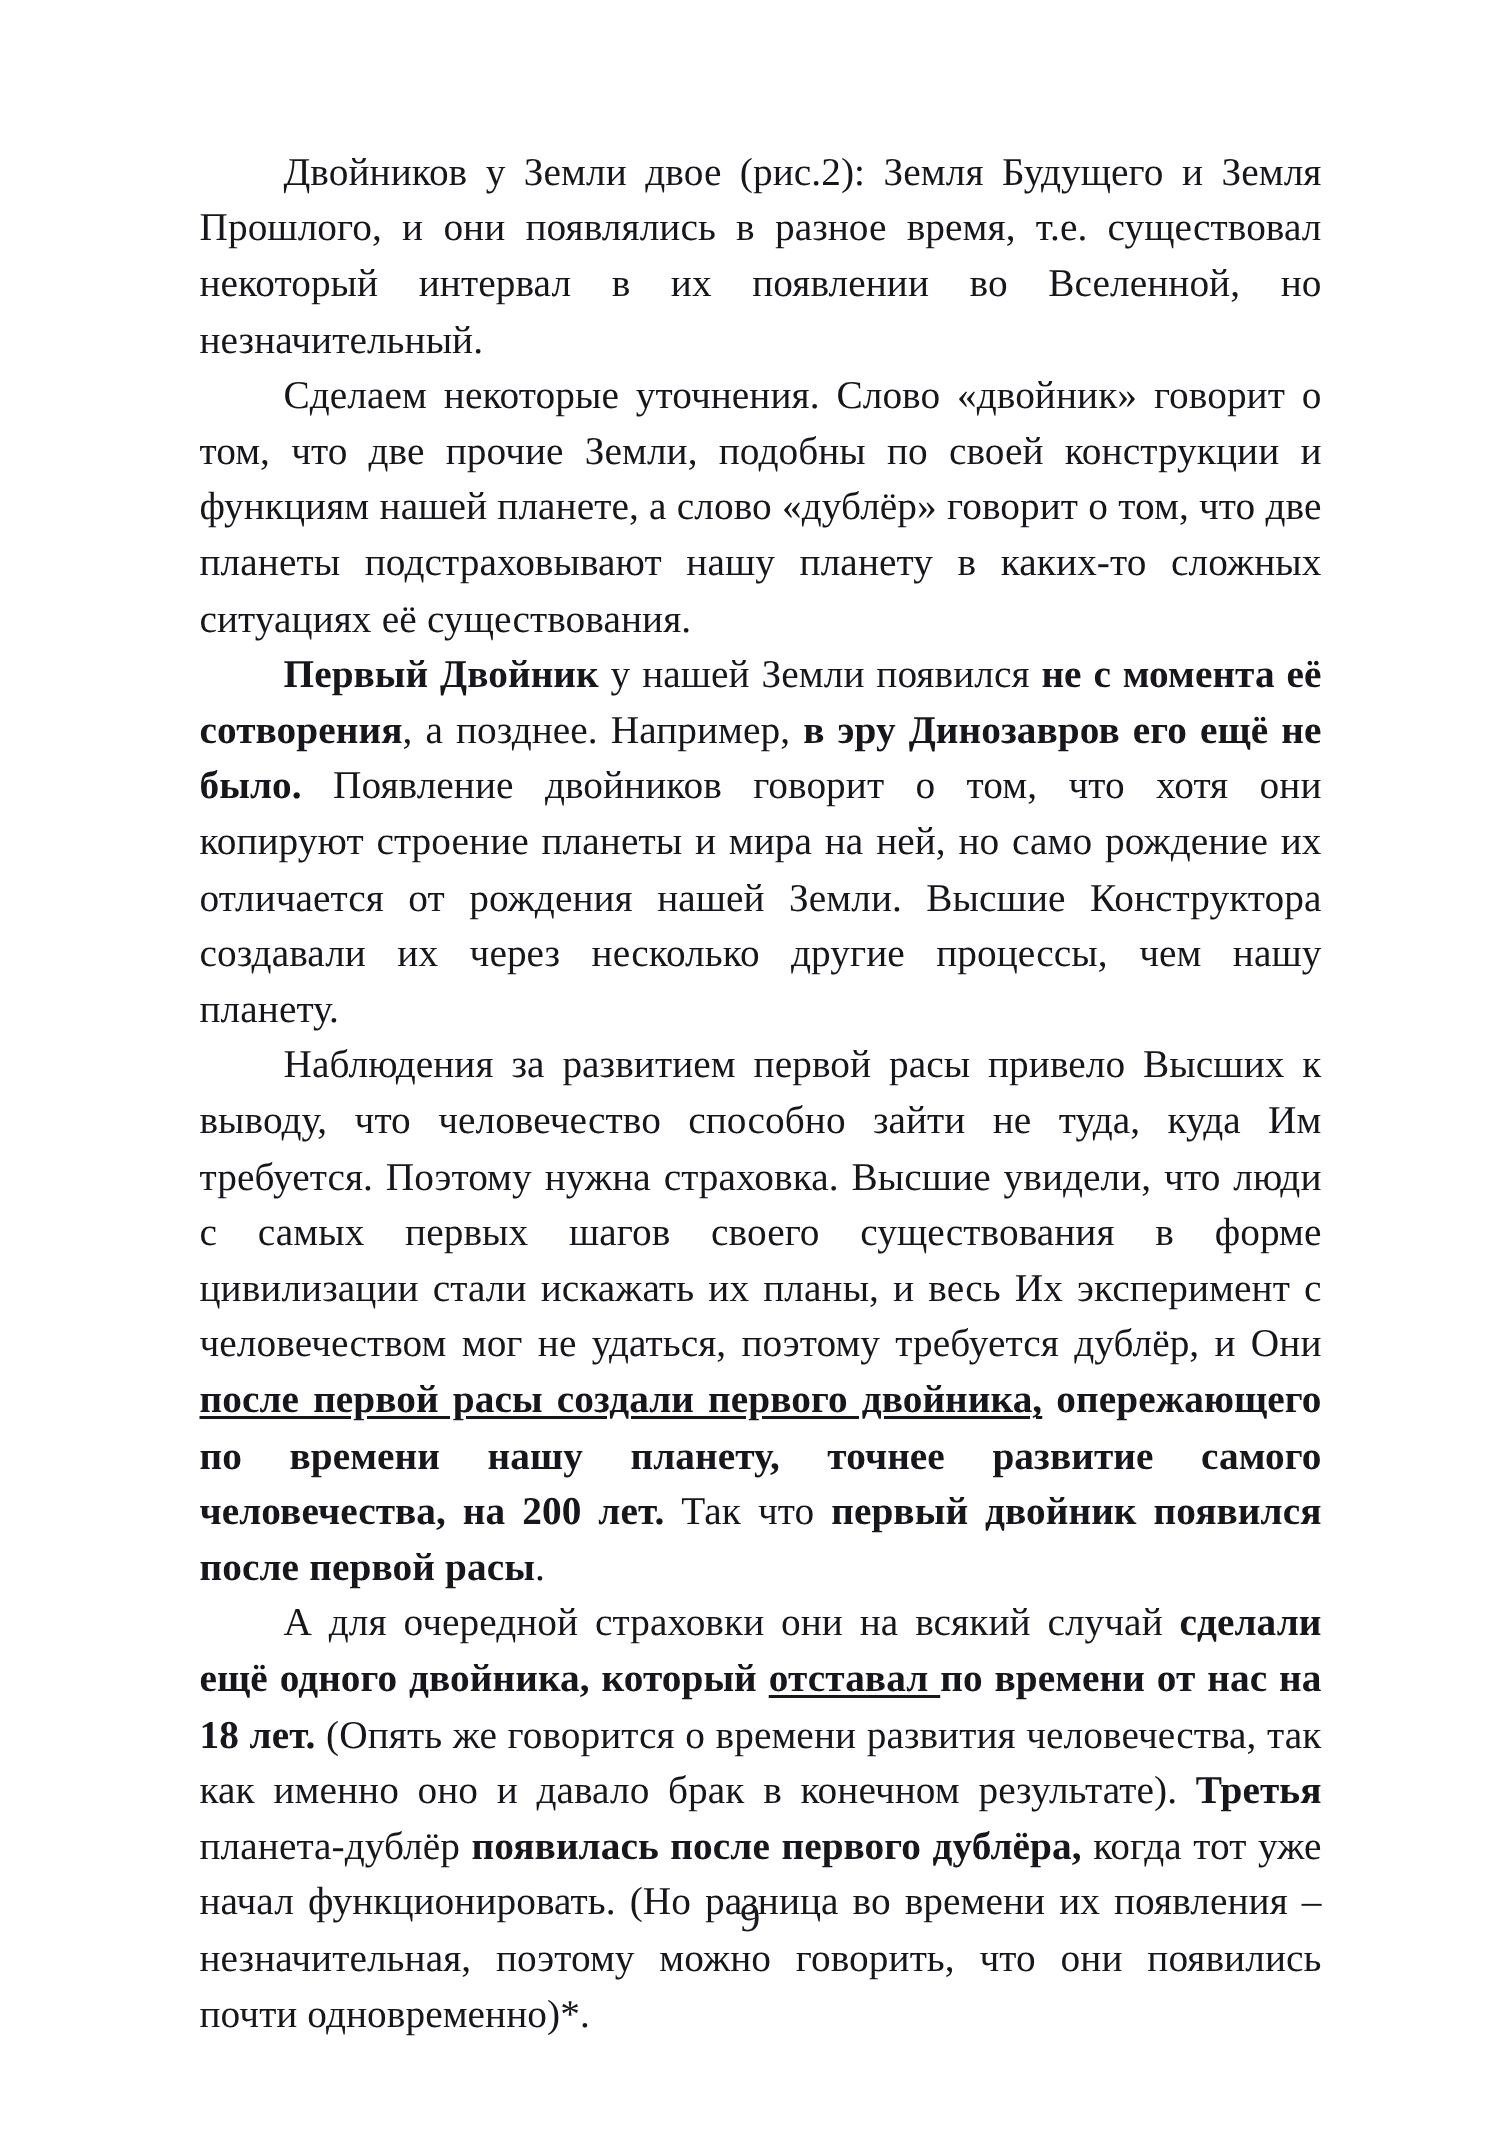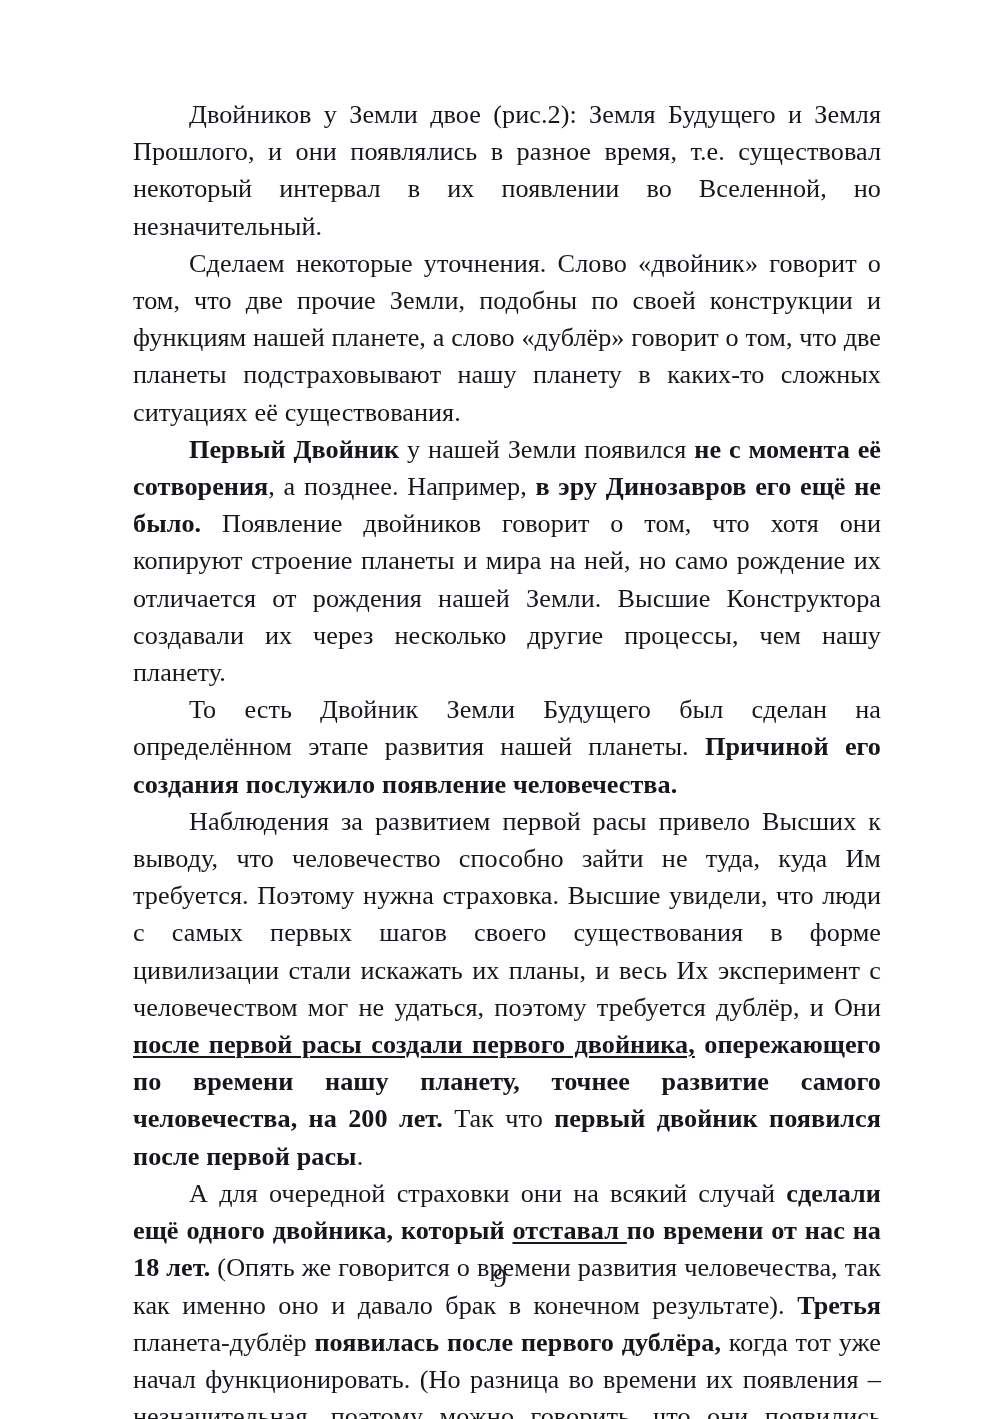--- a/index.html
+++ b/index.html
@@ -61,23 +61,20 @@
     </p>
 
     <p class="para">
       <span>Сделаем некоторые уточнения. Слово «двойник» говорит о том, что две прочие Земли, подобны по своей конструкции и функциям нашей планете, а слово «дублёр» говорит о том, что две планеты подстраховывают нашу планету в каких-то сложных ситуациях её существования.</span>
     </p>
 
     <p class="para">
       <b class="b">Первый Двойник</b><span> у нашей Земли появился </span><b class="b">не с момента её сотворения</b><span>, а позднее. Например, </span><b class="b">в эру Динозавров его ещё не было.</b><span> Появление двойников говорит о том, что хотя они копируют строение планеты и мира на ней, но само рождение их отличается от рождения нашей Земли. Высшие Конструктора создавали их через несколько другие процессы, чем нашу планету.</span>
     </p>
 
-    <p class="para">
-      <span>То есть Двойник Земли Будущего был сделан на определённом этапе развития нашей планеты. </span><b class="b">Причиной его создания послужило появление человечества.</b>
-    </p>
 
     <p class="para">
       <span>Наблюдения за развитием первой расы привело Высших к выводу, что   человечество способно зайти не туда, куда Им требуется. Поэтому нужна страховка. Высшие увидели, что люди с самых первых шагов своего существования в форме цивилизации стали искажать их планы, и весь Их эксперимент с человечеством мог не удаться, поэтому требуется дублёр, и Они </span><b class="b"><u class="u">после первой расы создали первого двойника,</u></b><b class="b"> опережающего по времени нашу планету, точнее развитие самого человечества, на 200 лет.</b><span> Так что </span><b class="b">первый двойник появился после первой расы</b><span>.</span>
     </p>
 
     <p class="para tight">
       <span>А для очередной страховки они на всякий случай </span><b class="b">сделали ещё одного двойника, который </b><b class="b"><u class="u">отставал </u></b><b class="b">по времени от нас на 18 лет.</b><span> (Опять же говорится о времени развития человечества, так как именно оно и давало брак в конечном результате). </span><b class="b">Третья</b><span> планета-дублёр </span><b class="b">появилась после первого дублёра,</b><span> когда тот уже начал функционировать. (Но разница во времени их появления – незначительная, поэтому можно говорить, что они появились почти одновременно)*.</span>
     </p>
 
   </div>

